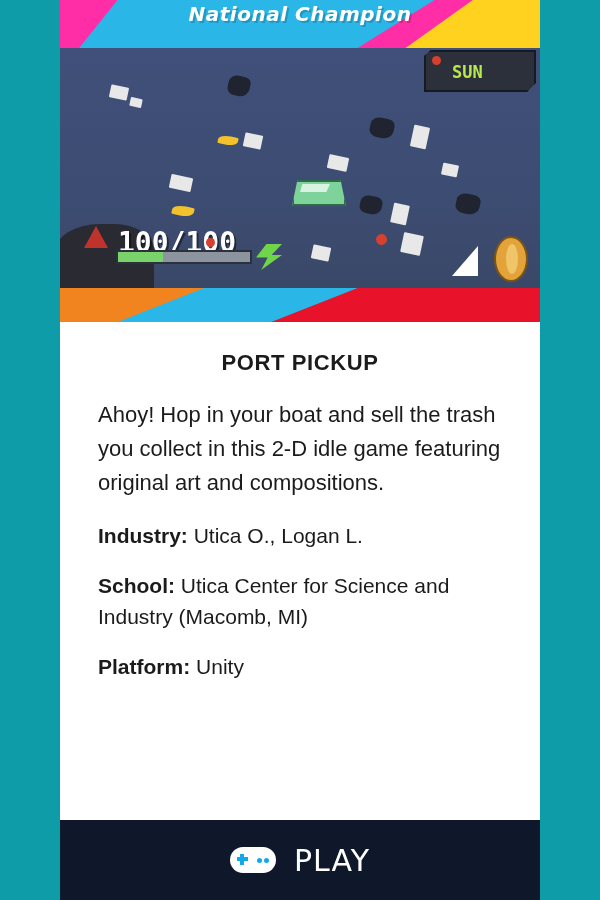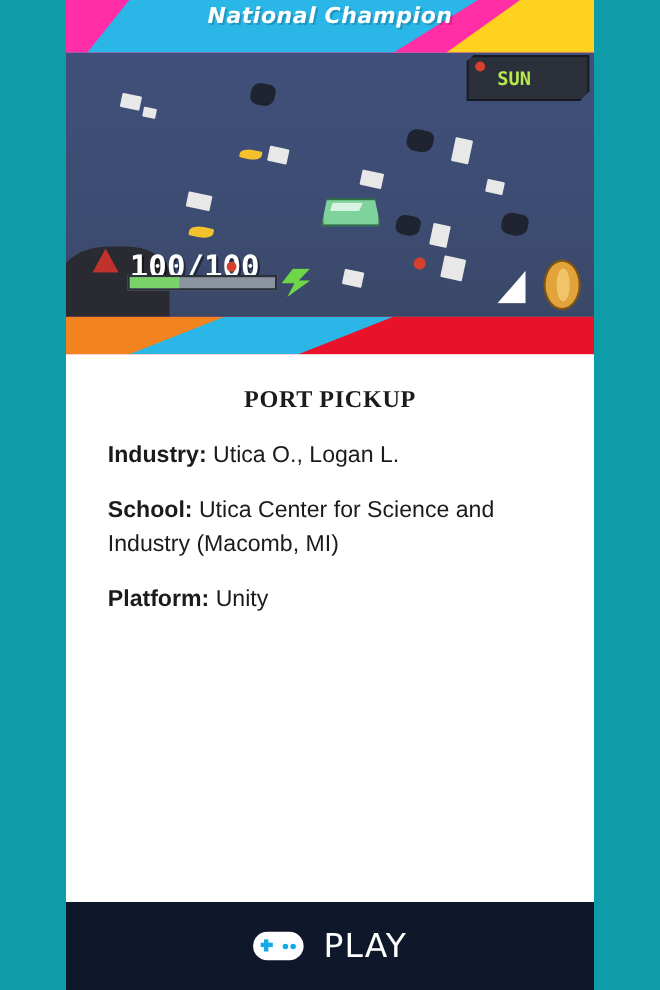--- a/index.html
+++ b/index.html
@@ -186,21 +186,21 @@
     padding: 28px 38px 10px 38px;
     background: #fff;
   }
   .game-title {
     text-align: center;
     font-size: 22px;
     font-weight: bold;
     color: #1b1b1b;
     letter-spacing: 0.6px;
     margin-bottom: 22px;
-    font-family: Liberation Serif, serif;
+    font-family: Liberation Sans, sans-serif;
   }
   .desc {
     font-size: 22px;
     line-height: 1.55;
     color: #1b1b1b;
     margin-bottom: 20px;
   }
   .meta {
     font-size: 21px;
     line-height: 1.5;
@@ -311,20 +311,21 @@
   </div>
 
   <div class="strip">
     <div class="s-orange"></div>
     <div class="s-cyan"></div>
     <div class="s-red"></div>
   </div>
 
   <div class="content">
     <div class="game-title">PORT PICKUP</div>
+    <div class="desc">Ahoy! Hop in your boat and sell the trash you collect in this 2-D idle game featuring original art and compositions.</div>
 
     <div class="meta">
       <b>Industry:</b>
       <span>Utica O., Logan L.</span>
     </div>
     <div class="meta">
       <b>School:</b>
       <span>Utica Center for Science and Industry (Macomb, MI)</span>
     </div>
     <div class="meta">

